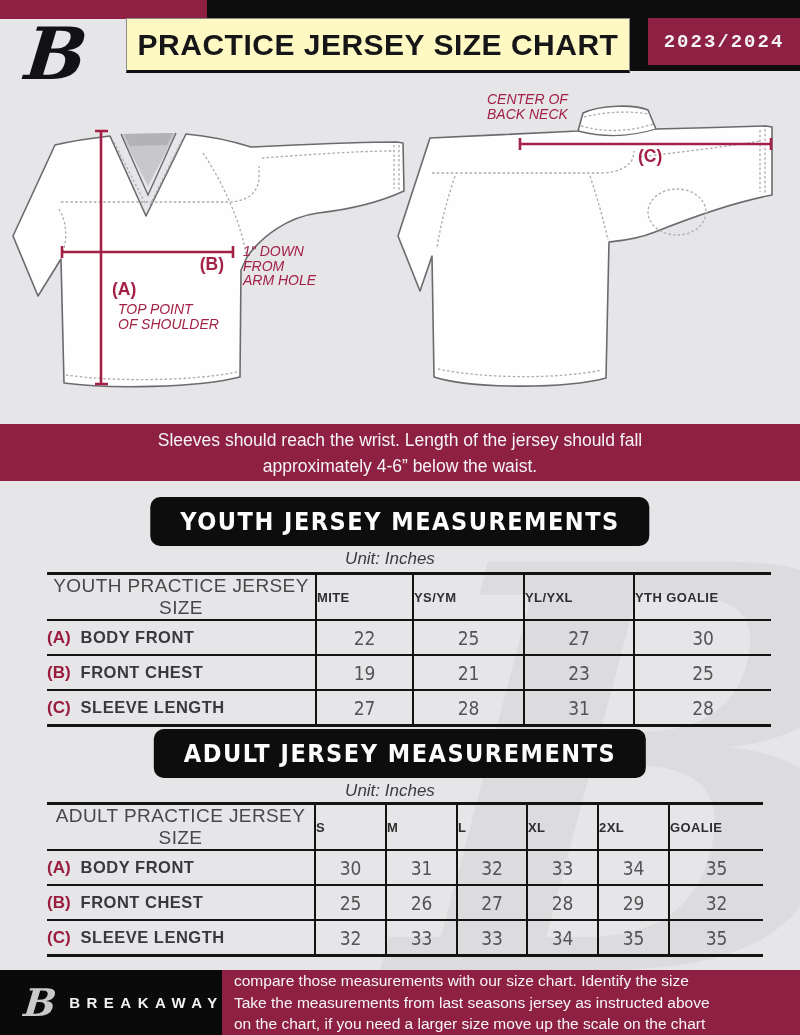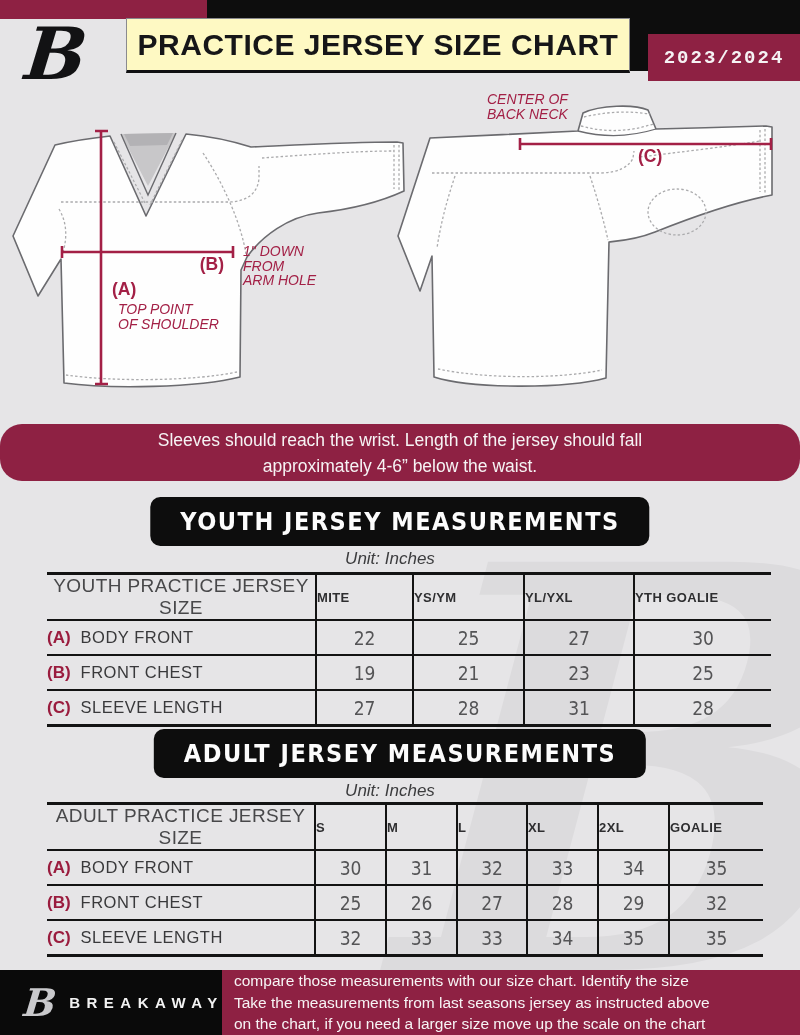--- a/index.html
+++ b/index.html
@@ -19,38 +19,38 @@
   }
   .title-box{
     position:absolute;left:126px;top:18px;width:502px;height:51px;background:#fef9c3;
     border:1px solid #8a8a8e;border-bottom:3px solid #101012;
     display:flex;align-items:center;justify-content:center;
   }
   .title-box h1{
     margin:0;font-size:30px;font-weight:bold;letter-spacing:.5px;color:#161618;white-space:nowrap;
   }
   .year-box{
-    position:absolute;left:648px;top:34px;width:152px;height:47px;background:#8E2143;
+    position:absolute;left:648px;top:18px;width:152px;height:47px;background:#8E2143;
     display:flex;align-items:center;justify-content:center;
     font-family:"Liberation Mono",monospace;font-weight:bold;font-size:19px;
     letter-spacing:2px;color:#F5F2F3;white-space:nowrap;
   }
   
   .watermark{
     position:absolute;top:555px;right:-80px;z-index:0;
     font-family:"DejaVu Serif",serif;font-style:italic;font-weight:900;
     font-size:560px;line-height:.78;color:#DCDBDD;transform:skewX(-4deg);
   }
   
   .diagram-svg{position:absolute;left:0;top:0;width:800px;height:430px;z-index:1;}
   
   .note-banner{
     position:absolute;left:0;top:424px;width:800px;height:57px;background:#8E2143;z-index:1;
     display:flex;flex-direction:column;align-items:center;justify-content:center;
-    color:#F6F3F4;font-size:17.5px;line-height:26px;text-align:center;border-radius:22px;
+    color:#F6F3F4;font-size:17.5px;line-height:26px;text-align:center;
   }
   
   .pill{
     position:absolute;left:50%;transform:translateX(-50%);z-index:1;
     background:#0D0D0D;color:#FCFCFC;border-radius:10px;
     font-family:"DejaVu Sans",sans-serif;font-stretch:condensed;
     font-weight:bold;font-size:25px;letter-spacing:1.5px;
     padding:10px 30px;white-space:nowrap;
   }
   .pill.youth{top:497px;}
@@ -71,21 +71,21 @@
   table.size tr{border-bottom:2px solid #131313;}
   table.size th,table.size td{
     padding:0;height:33px;vertical-align:middle;background:transparent;
   }
   table.size thead th{height:34px;}
   table.size th+th,table.size td+td{border-left:2px solid #131313;}
   .size-header{font-weight:normal;font-size:19px;color:#48484A;letter-spacing:.4px;text-align:center;}
   .col-header{font-weight:bold;font-size:13px;color:#2E2E30;letter-spacing:.4px;text-align:left;}
   .row-label{text-align:left;padding-left:20px;white-space:nowrap;}
   .row-label .prefix{font-weight:bold;font-size:17px;color:#9A1C3E;margin-right:10px;}
-  .row-label .lbl{font-size:16.5px;color:#39393B;letter-spacing:.5px;}
+  .row-label .lbl{font-size:16.5px;color:#39393B;letter-spacing:.5px;font-weight:bold;}
   .val{font-size:19px;color:#545456;text-align:center;font-family:"DejaVu Sans",sans-serif;font-stretch:condensed;}
   
   .f-black{
     position:absolute;left:0;top:970px;width:222px;height:65px;background:#0A0A0A;z-index:1;
     display:flex;align-items:center;
   }
   .f-logo{
     font-family:"DejaVu Serif",serif;font-style:italic;font-weight:900;
     font-size:38px;line-height:1;color:#C9C9CC;margin-left:24px;transform:skewX(-6deg);
   }

